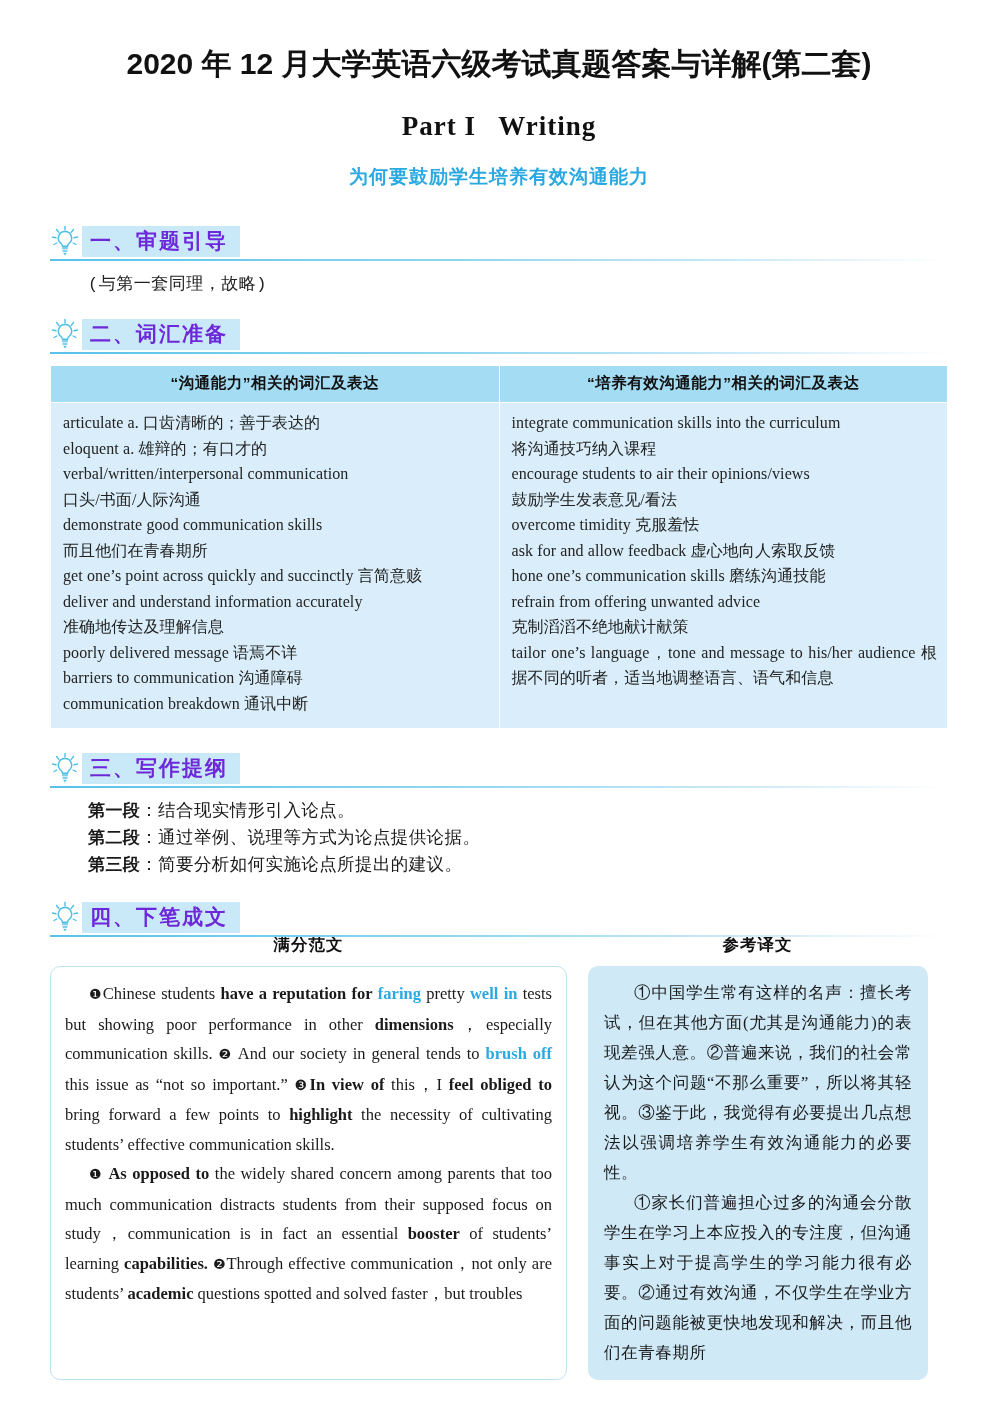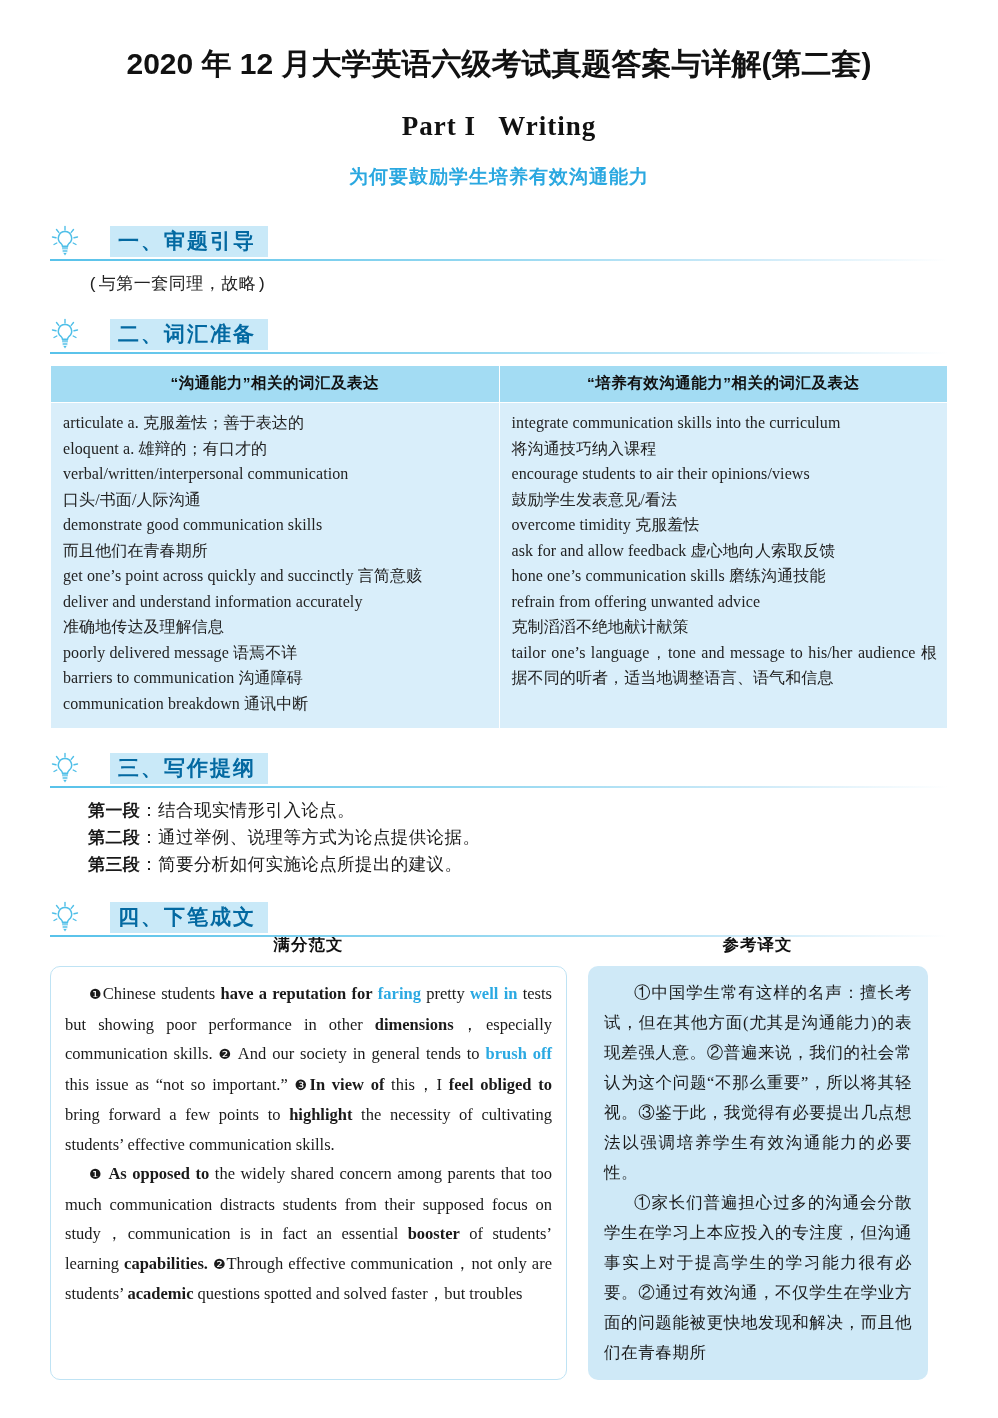--- a/index.html
+++ b/index.html
@@ -68,24 +68,23 @@
     margin-right: 2px;
     display: block;
   }
   .sec-label {
     display: inline-block;
     background: #c9e9f8;
     padding: 2px 12px 3px 8px;
     font-family: "Liberation Sans", "DejaVu Sans", sans-serif;
     font-weight: bold;
     font-size: 21px;
-    color: #0369a1;
+    color: #6d28d9;
     letter-spacing: 2px;
     line-height: 26px;
-    margin-left: 28px;
   }
   .sec-rule {
     position: absolute;
     left: 0;
     right: 0;
     bottom: -3px;
     height: 2px;
     background: linear-gradient(to right, #58c2ea 0%, #8fd6f0 45%, #cdeaf8 78%, #ffffff 100%);
   }
 
@@ -273,21 +272,21 @@
   <table class="vocab-table">
     <thead>
       <tr>
         <th>“沟通能力”相关的词汇及表达</th>
         <th>“培养有效沟通能力”相关的词汇及表达</th>
       </tr>
     </thead>
     <tbody>
       <tr>
         <td>
-          <div class="v-line">articulate a. 克服羞怯；善于表达的</div>
+          <div class="v-line">articulate a. 口齿清晰的；善于表达的</div>
           <div class="v-line">eloquent a. 雄辩的；有口才的</div>
           <div class="v-line">verbal/written/interpersonal communication</div>
           <div class="v-line">口头/书面/人际沟通</div>
           <div class="v-line">demonstrate good communication skills</div>
           <div class="v-line">而且他们在青春期所</div>
           <div class="v-line">get one’s point across quickly and succinctly 言简意赅</div>
           <div class="v-line">deliver and understand information accurately</div>
           <div class="v-line">准确地传达及理解信息</div>
           <div class="v-line">poorly delivered message 语焉不详</div>
           <div class="v-line">barriers to communication 沟通障碍</div>

